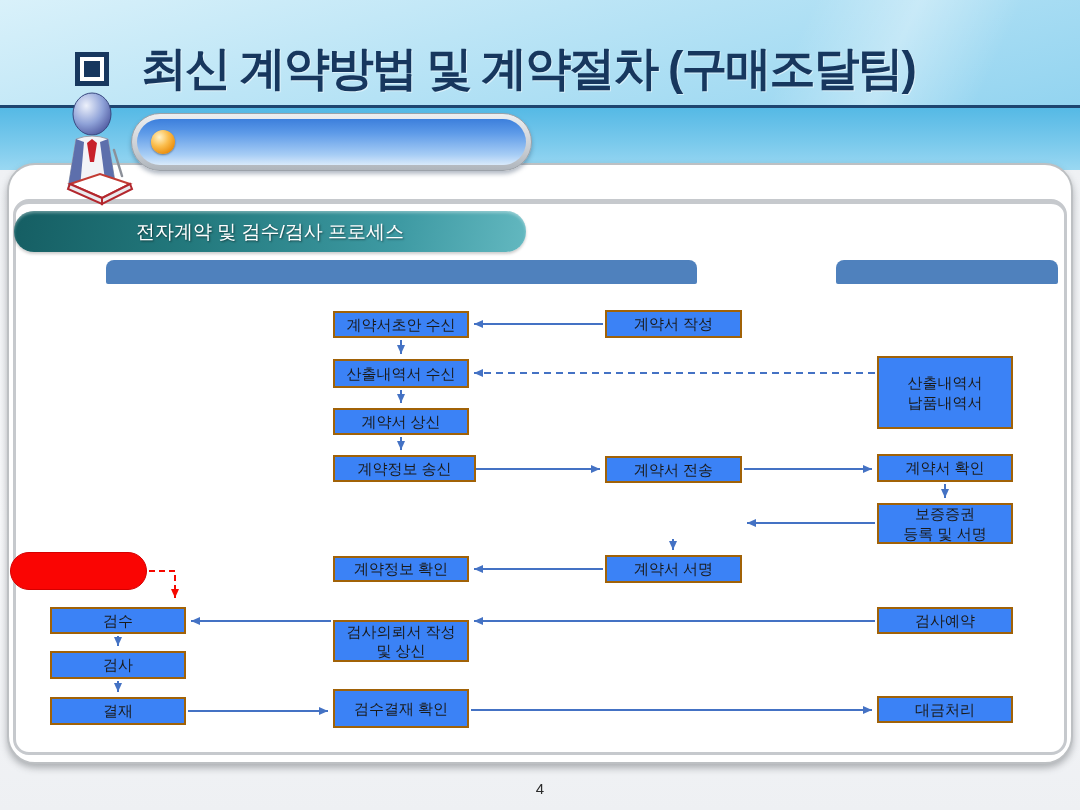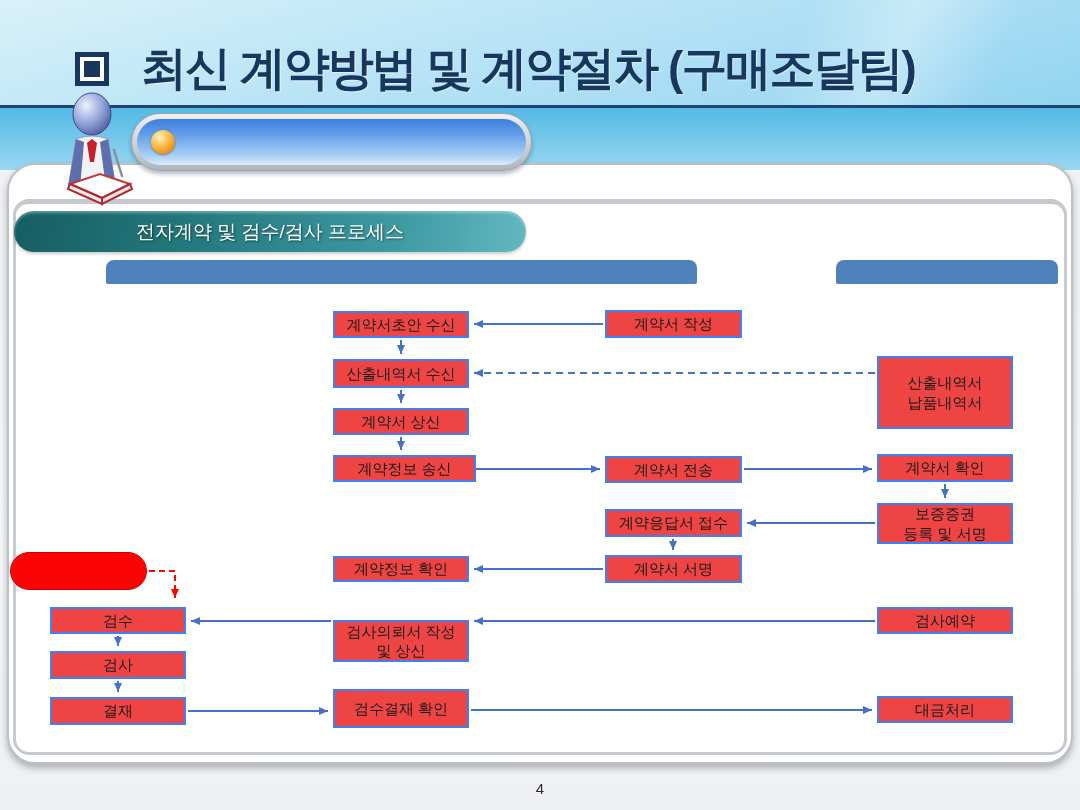--- a/index.html
+++ b/index.html
@@ -49,21 +49,21 @@
     background:linear-gradient(100deg,#155E63 0%,#23797D 35%,#3E9AA3 75%,#63B8C0 100%);
     box-shadow:inset 0 2px 3px rgba(255,255,255,.35), 0 2px 3px rgba(0,0,0,.2); z-index:4; }
   .process-header span { color:#fff; font-size:19px; text-shadow:1px 1px 2px rgba(0,0,0,.5); }
 
   .col-bar { position:absolute; top:260px; height:24px; background:#4F81BD; border-radius:8px 8px 2px 2px; }
   .col-bar.left  { left:106px; width:591px; }
   .col-bar.right { left:836px; width:222px; }
 
   
   .connectors { position:absolute; left:0; top:0; width:1080px; height:810px; pointer-events:none; }
-  .node { position:absolute; background:#ef4444; border:2px solid #3b82f6;
+  .node { position:absolute; background:#3b82f6; border:2px solid #a16207;
     display:flex; align-items:center; justify-content:center; text-align:center;
     font-size:15px; line-height:1.3; color:#1a1a1a; white-space:pre-line; z-index:3; }
   .alert-stadium { position:absolute; left:10px; top:552px; width:137px; height:38px;
     border-radius:19px; background:#FA0503; border:1px solid #D40000; z-index:3; }
 
   .page-number { position:absolute; left:0; top:780px; width:1080px; text-align:center;
     font-size:15px; color:#2b2b2b; }
 </style>
 </head>
 <body>
@@ -154,21 +154,20 @@
   <div class="node" style="left:333px;top:359px;width:136px;height:29px"><span>산출내역서 수신</span></div>
   <div class="node" style="left:333px;top:408px;width:136px;height:27px"><span>계약서 상신</span></div>
   <div class="node" style="left:333px;top:455px;width:143px;height:27px"><span>계약정보 송신</span></div>
   <div class="node" style="left:333px;top:556px;width:136px;height:26px"><span>계약정보 확인</span></div>
   <div class="node" style="left:333px;top:620px;width:136px;height:42px"><span>검사의뢰서 작성
 및 상신</span></div>
   <div class="node" style="left:333px;top:689px;width:136px;height:39px"><span>검수결재 확인</span></div>
 
   <div class="node" style="left:605px;top:310px;width:137px;height:28px"><span>계약서 작성</span></div>
   <div class="node" style="left:605px;top:456px;width:137px;height:27px"><span>계약서 전송</span></div>
-  <div class="node" style="left:605px;top:509px;width:137px;height:28px"><span>계약응답서 접수</span></div>
   <div class="node" style="left:605px;top:555px;width:137px;height:28px"><span>계약서 서명</span></div>
 
   <div class="node" style="left:877px;top:356px;width:136px;height:73px"><span>산출내역서
 납품내역서</span></div>
   <div class="node" style="left:877px;top:454px;width:136px;height:28px"><span>계약서 확인</span></div>
   <div class="node" style="left:877px;top:503px;width:136px;height:41px"><span>보증증권
 등록 및 서명</span></div>
   <div class="node" style="left:877px;top:607px;width:136px;height:27px"><span>검사예약</span></div>
   <div class="node" style="left:877px;top:696px;width:136px;height:27px"><span>대금처리</span></div>
 

